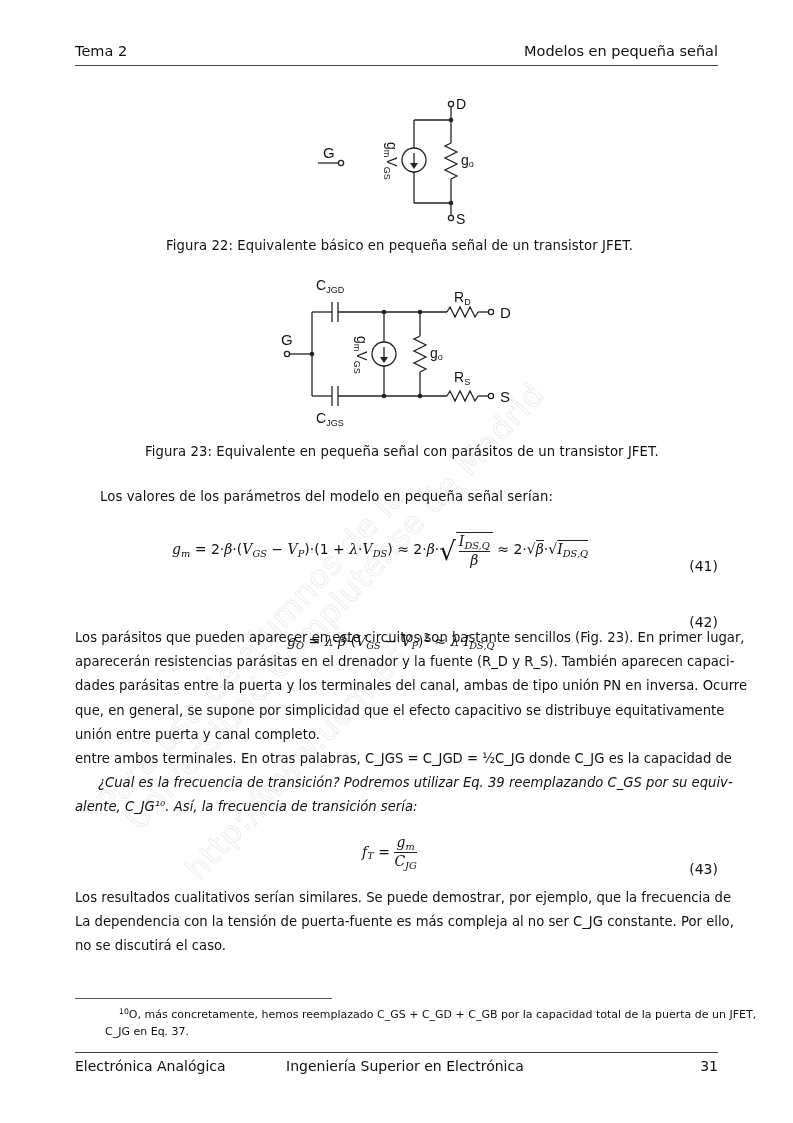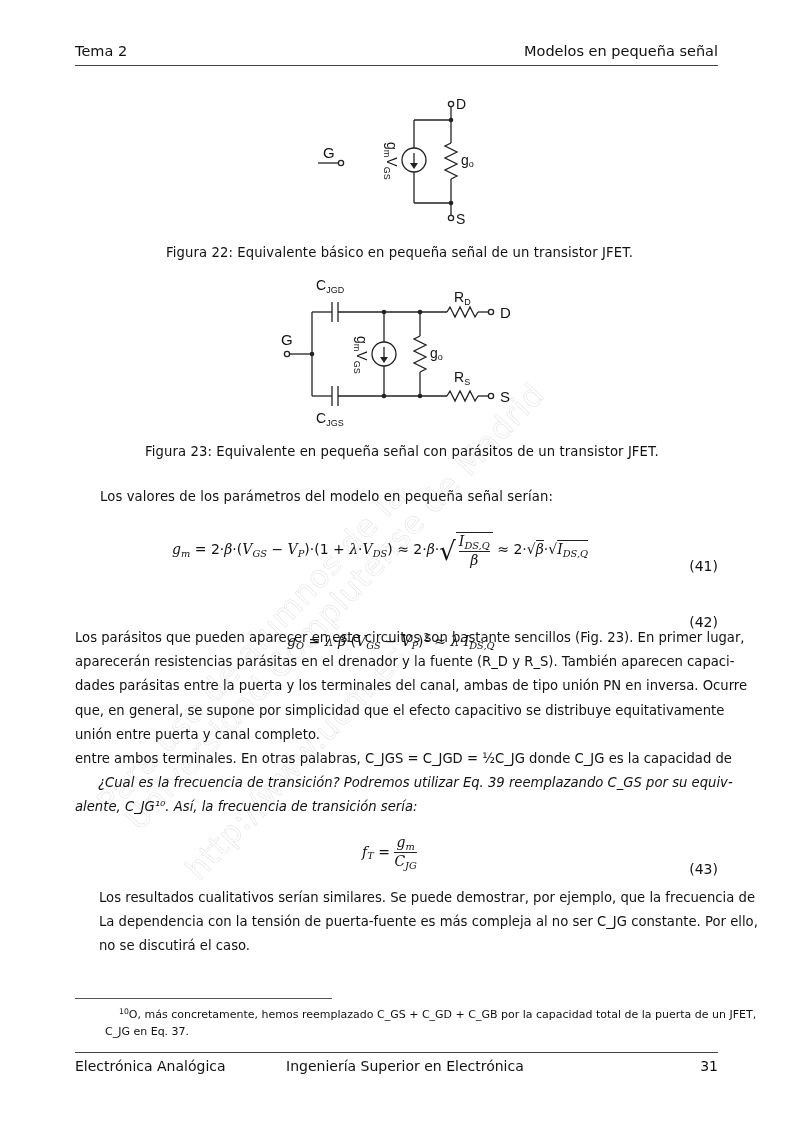--- a/index.html
+++ b/index.html
@@ -61,21 +61,21 @@
   </g>
   <polygon points="410,163 418,163 414,169" fill="#222"></polygon>
   <circle cx="451" cy="120" r="2.3" fill="#222"></circle>
   <circle cx="451" cy="203" r="2.3" fill="#222"></circle>
   <text x="323" y="158" font-size="15">G</text>
   <text x="456" y="109" font-size="14">D</text>
   <text x="456" y="224" font-size="14">S</text>
   <text x="461" y="165" font-size="14"><tspan>g</tspan><tspan font-size="9" dy="2">o</tspan></text>
   <text transform="translate(387,142) rotate(90)" font-size="14"><tspan>g</tspan><tspan font-size="9" dy="3">m</tspan><tspan dy="-3">V</tspan><tspan font-size="9" dy="3">GS</tspan></text>
 </svg>
-<div class="abs caption" style="left:166px; top:245px;text-align:center;">Figura 22: Equivalente básico en pequeña señal de un transistor JFET.</div>
+<div class="abs caption" style="left:166px; top:238px;text-align:center;">Figura 22: Equivalente básico en pequeña señal de un transistor JFET.</div>
 
 <svg class="abs" style="left:0; top:270px;" width="793" height="165">
   <g stroke="#222" stroke-width="1.3" fill="none">
 
     <circle cx="287" cy="84" r="2.6" fill="#fff"></circle>
     <line x1="290" y1="84" x2="312" y2="84"></line>
     <line x1="312" y1="42" x2="312" y2="126"></line>
 
     <line x1="312" y1="42" x2="332" y2="42"></line>
     <line x1="332" y1="32" x2="332" y2="52"></line>
@@ -150,21 +150,21 @@
 
 <div class="abs eq" style="left:362px; top:834px;">
   <span class="m" style="vertical-align:middle;">f</span><span class="m sub">T</span> <span style="vertical-align:middle;">=</span>
   <span style="display:inline-block; vertical-align:middle; text-align:center;">
     <span style="display:block; border-bottom:1px solid #222; padding:0 2px;"><span class="m">g</span><span class="m sub">m</span></span>
     <span style="display:block;"><span class="m">C</span><span class="m sub">JG</span></span>
   </span>
 </div>
 <div class="eqnum" style="top:845px;">(43)</div>
 
-<div class="para" style="top:886px;margin-left:24px;">
+<div class="para" style="top:886px;">
   <span class="line">Los resultados cualitativos serían similares. Se puede demostrar, por ejemplo, que la frecuencia de</span>
   <span class="line">La dependencia con la tensión de puerta-fuente es más compleja al no ser C_JG constante. Por ello,</span>
   <span class="line last">no se discutirá el caso.</span>
 </div>
 
 <div class="abs" style="left:75px; top:998px; width:257px; height:1px; background:#555;"></div>
 <div class="fn" style="top:1003px;margin-left:30px;">
   <div style="white-space:nowrap; padding-left:14px;"><span class="sup">10</span><span>O, más concretamente, hemos reemplazado C_GS + C_GD + C_GB por la capacidad total de la puerta de un JFET,</span></div>
   <div style="white-space:nowrap;">C_JG en Eq. 37.</div>
 </div>

